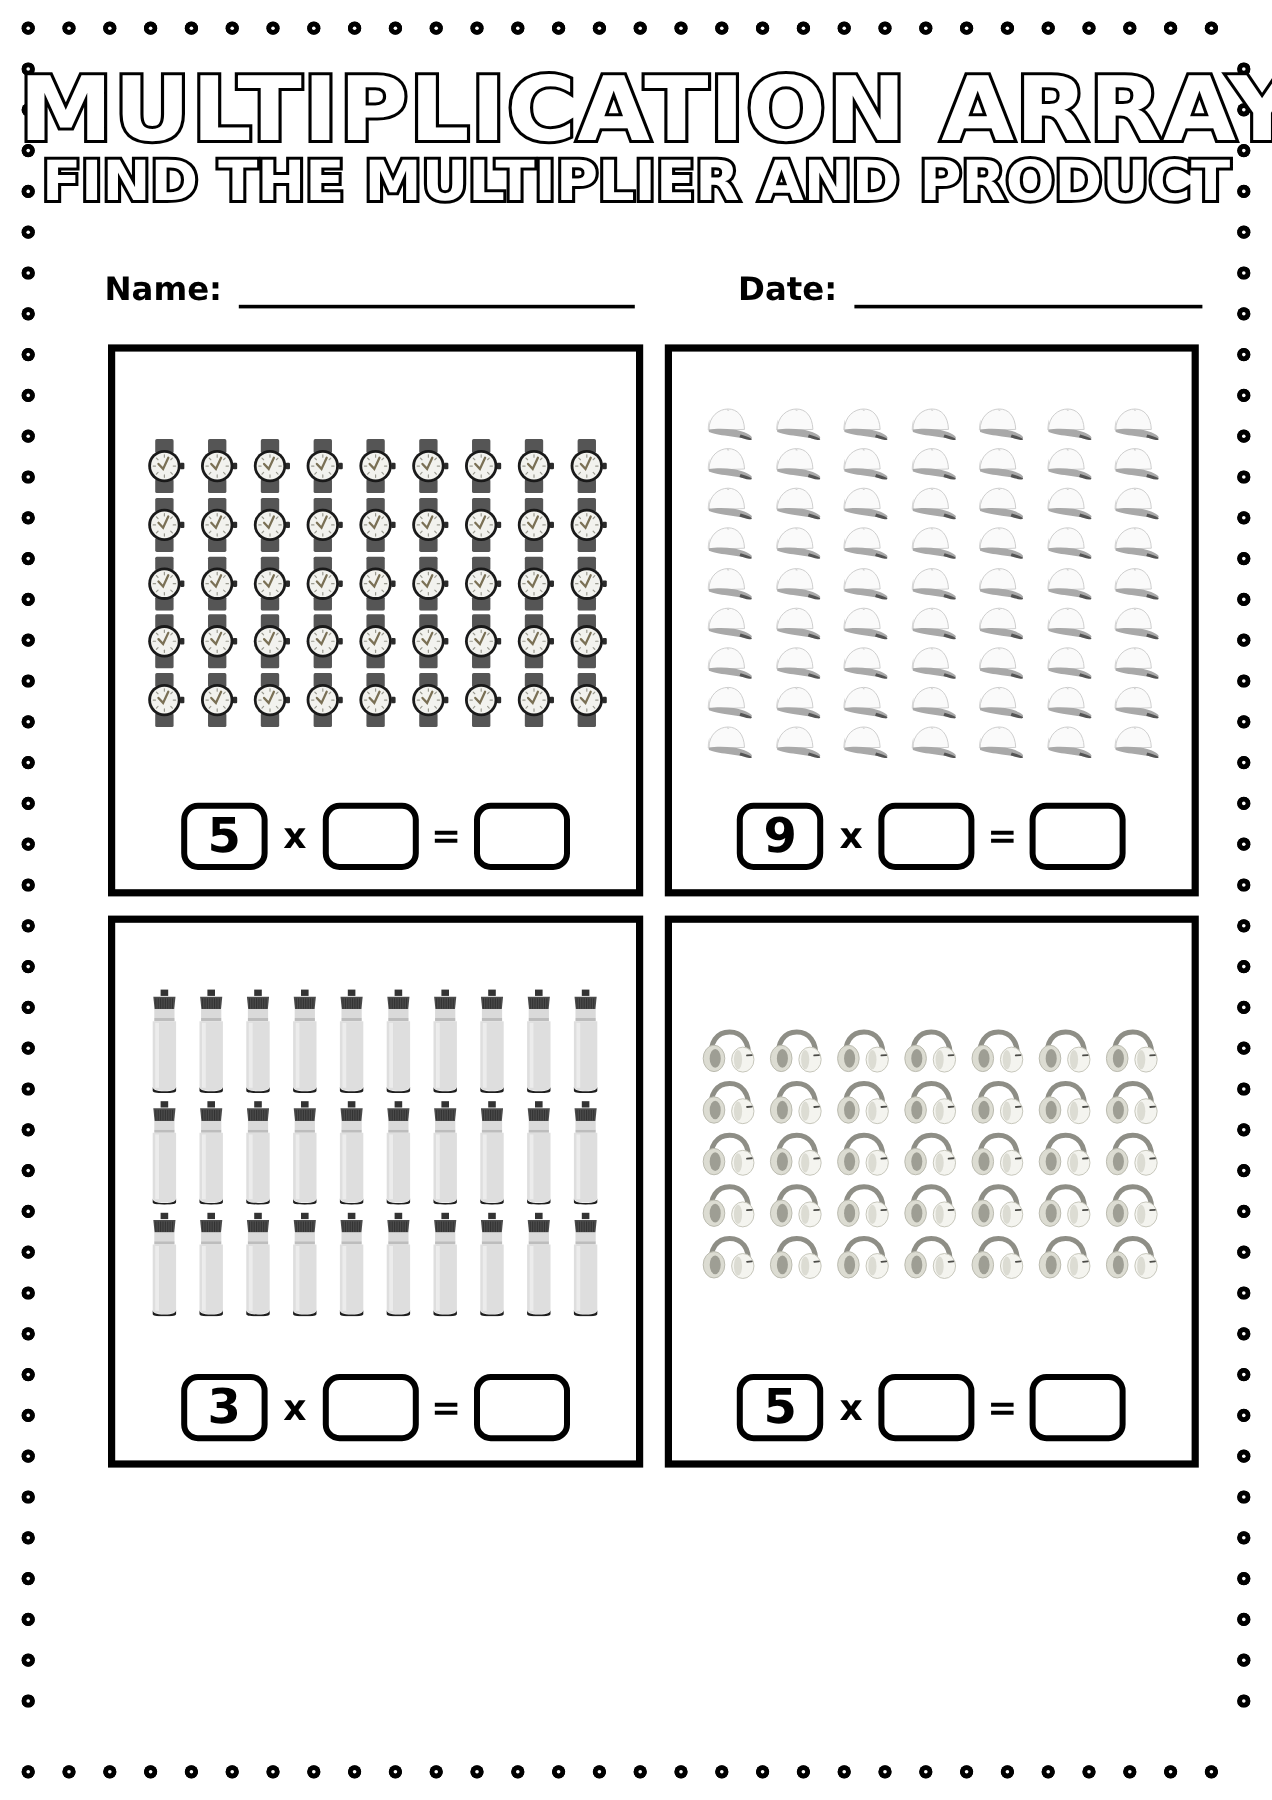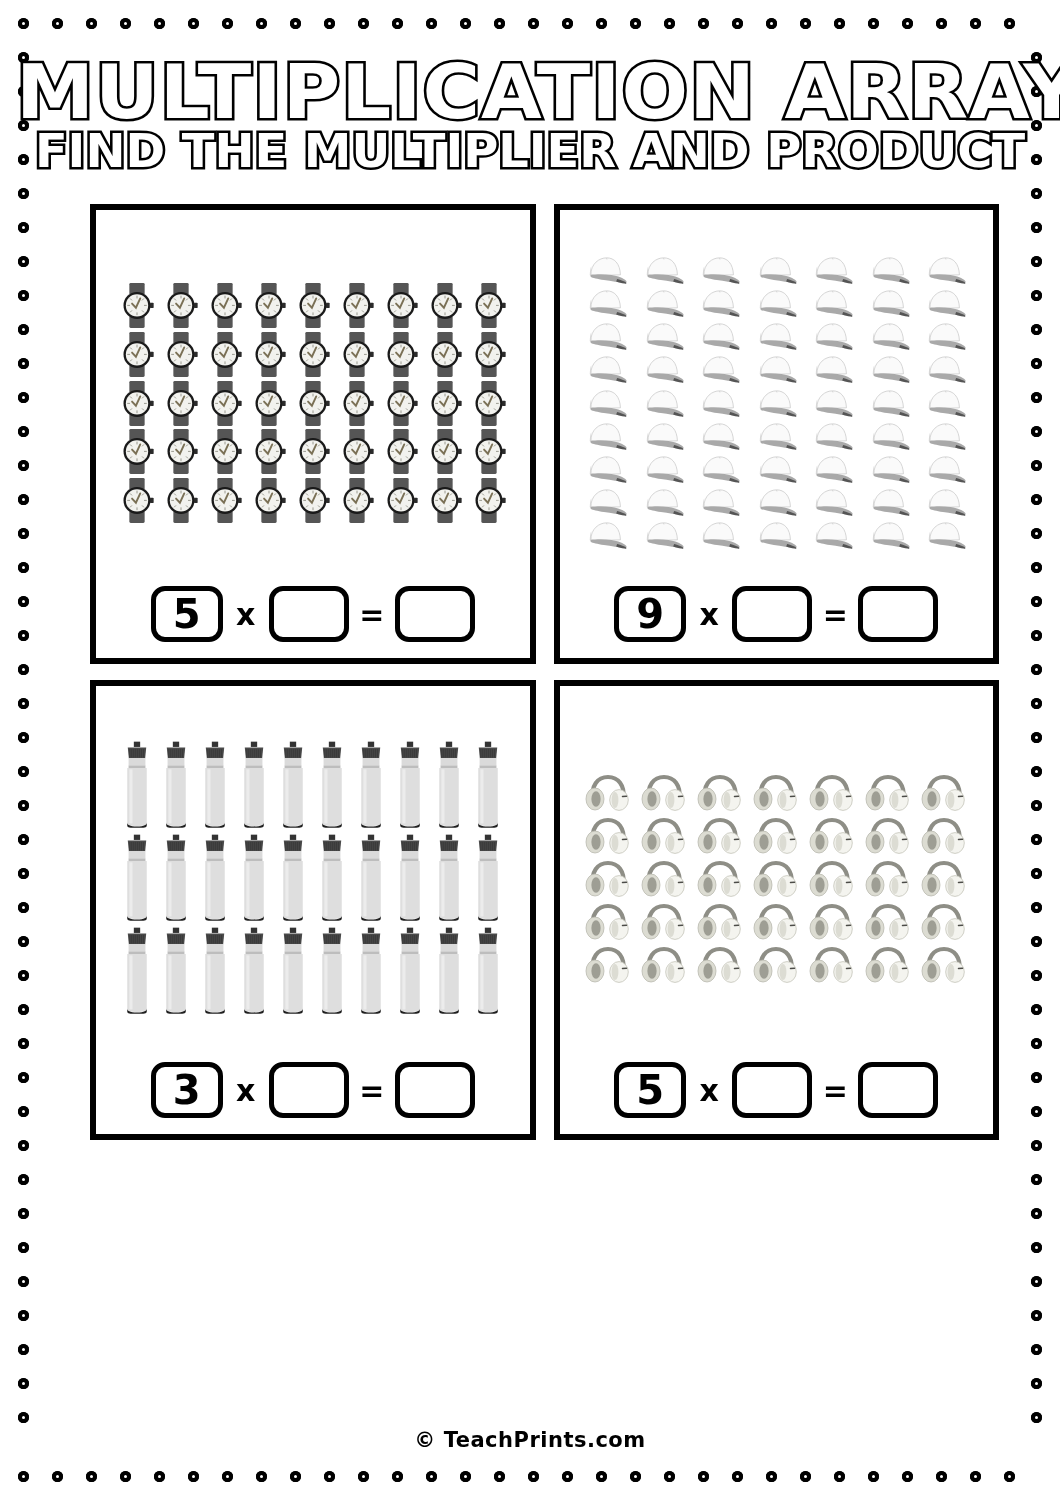--- a/index.html
+++ b/index.html
@@ -329,20 +329,27 @@
     <div class="dot" style="left: 1031px; top: 1412px;"></div>
   </div>
 
 <div class="sheet">
 
   <div class="title-block">
     <div class="title-main">MULTIPLICATION ARRAYS</div>
     <div class="title-sub">FIND THE MULTIPLIER AND PRODUCT</div>
   </div>
 
+  <div class="namedate">
+    <span class="nd-label">Name:</span>
+    <span class="nd-line name"></span>
+    <span class="nd-gap"></span>
+    <span class="nd-label">Date:</span>
+    <span class="nd-line date"></span>
+  </div>
 
 
   <div class="grid" id="grid">
       <div class="panel">
         <div class="array-area">
           <div class="array-row" style="gap: 8px; margin-bottom: 2px;">
             <svg width="36" height="46.800000000000004" viewBox="0 0 40 52">
       <rect x="11.5" y="1" width="17" height="13" rx="1.5" fill="#555"></rect>
       <rect x="11.5" y="38" width="17" height="13" rx="1.5" fill="#555"></rect>
       <rect x="34.5" y="23" width="4" height="6" rx="1" fill="#2b2b2b"></rect>
@@ -2613,14 +2620,13 @@
         <div class="equation">
           <div class="eqbox">5</div>
           <div class="eqop">x</div>
           <div class="eqbox blank"></div>
           <div class="eqop">=</div>
           <div class="eqbox blank"></div>
         </div>
       </div>
     </div>
 
-  <div class="footer">© TeachPrints.com</div>
 </div>
 
 </body></html>

